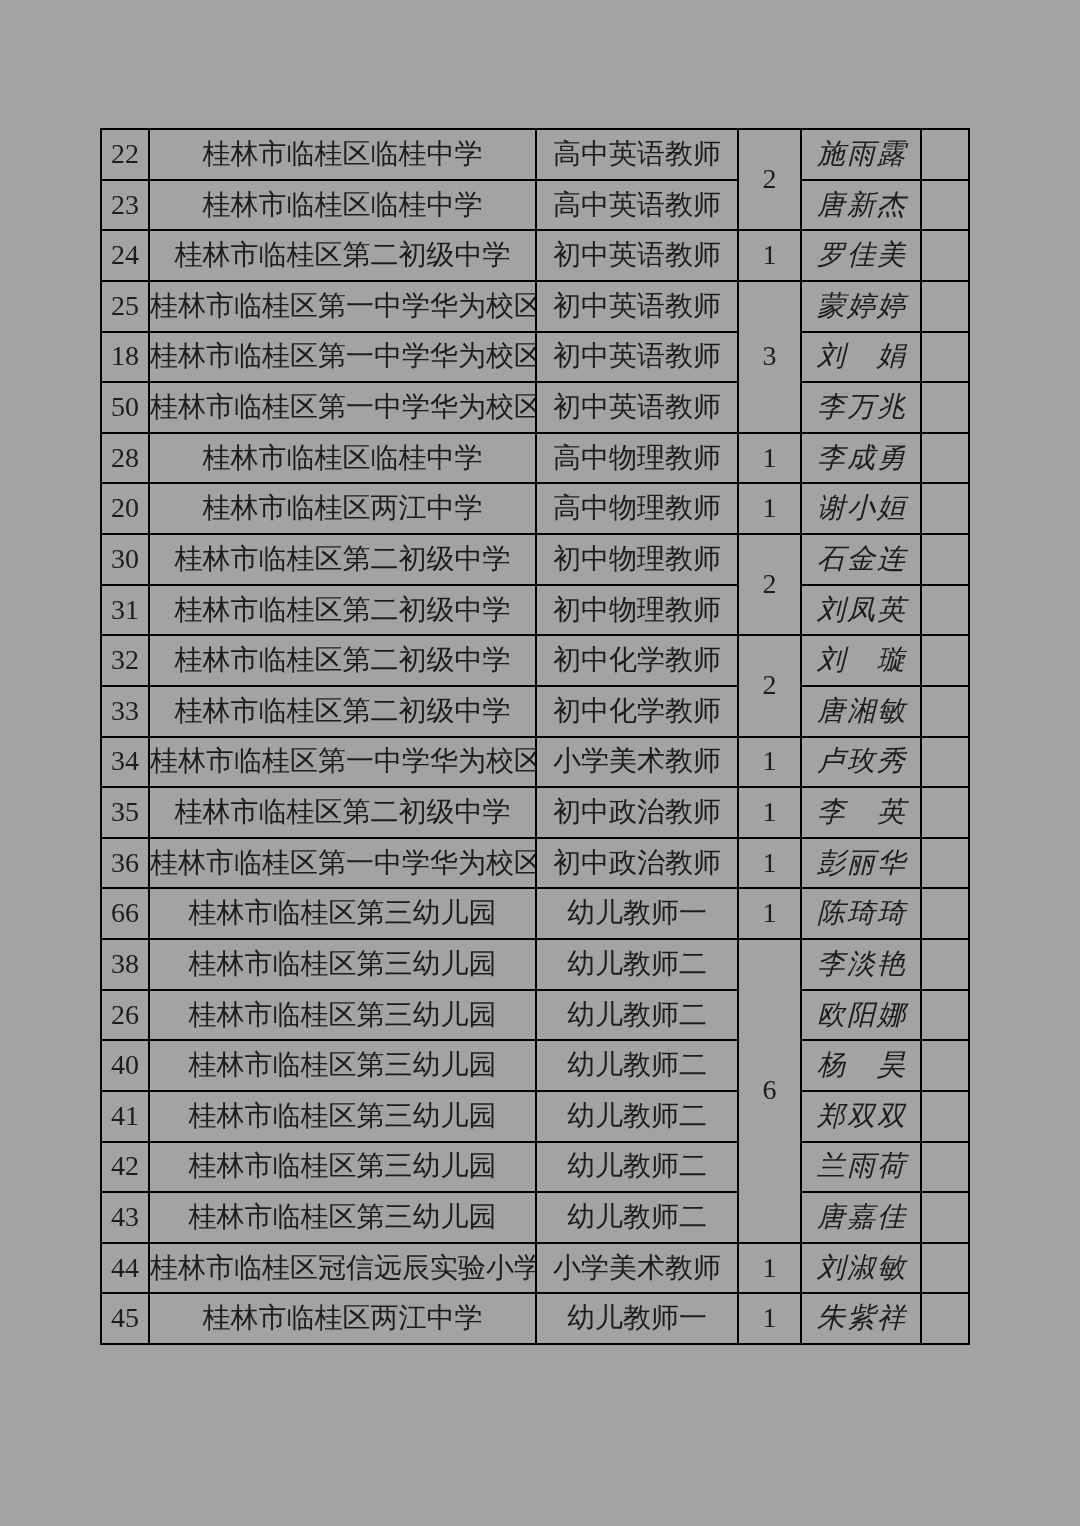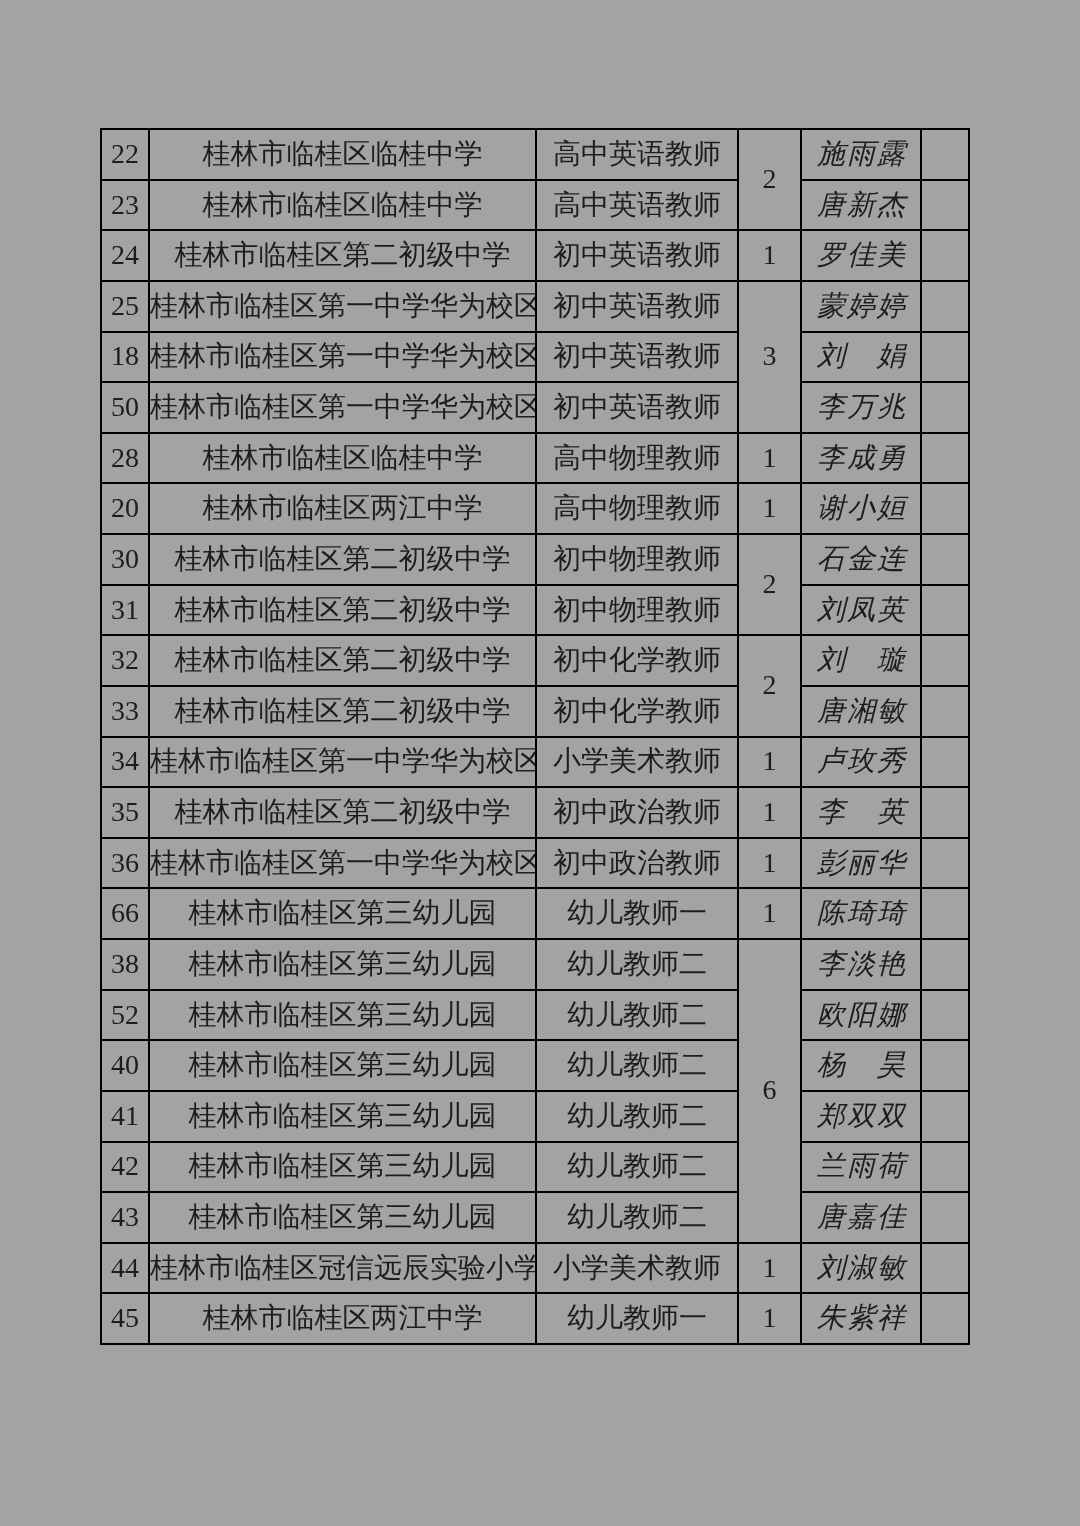--- a/index.html
+++ b/index.html
@@ -185,21 +185,21 @@
         </tr>
         <tr>
           <td class="cell-no">38</td>
           <td class="cell-school">桂林市临桂区第三幼儿园</td>
           <td class="cell-position">幼儿教师二</td>
           <td class="cell-count" rowspan="6">6</td>
           <td class="cell-name"><span class="name-inner">李淡艳</span></td>
           <td class="cell-empty"></td>
         </tr>
         <tr>
-          <td class="cell-no">52</td>
+          <td class="cell-no">26</td>
           <td class="cell-school">桂林市临桂区第三幼儿园</td>
           <td class="cell-position">幼儿教师二</td>
           <td class="cell-name"><span class="name-inner">欧阳娜</span></td>
           <td class="cell-empty"></td>
         </tr>
         <tr>
           <td class="cell-no">40</td>
           <td class="cell-school">桂林市临桂区第三幼儿园</td>
           <td class="cell-position">幼儿教师二</td>
           <td class="cell-name"><span class="name-inner">杨昊</span></td>

